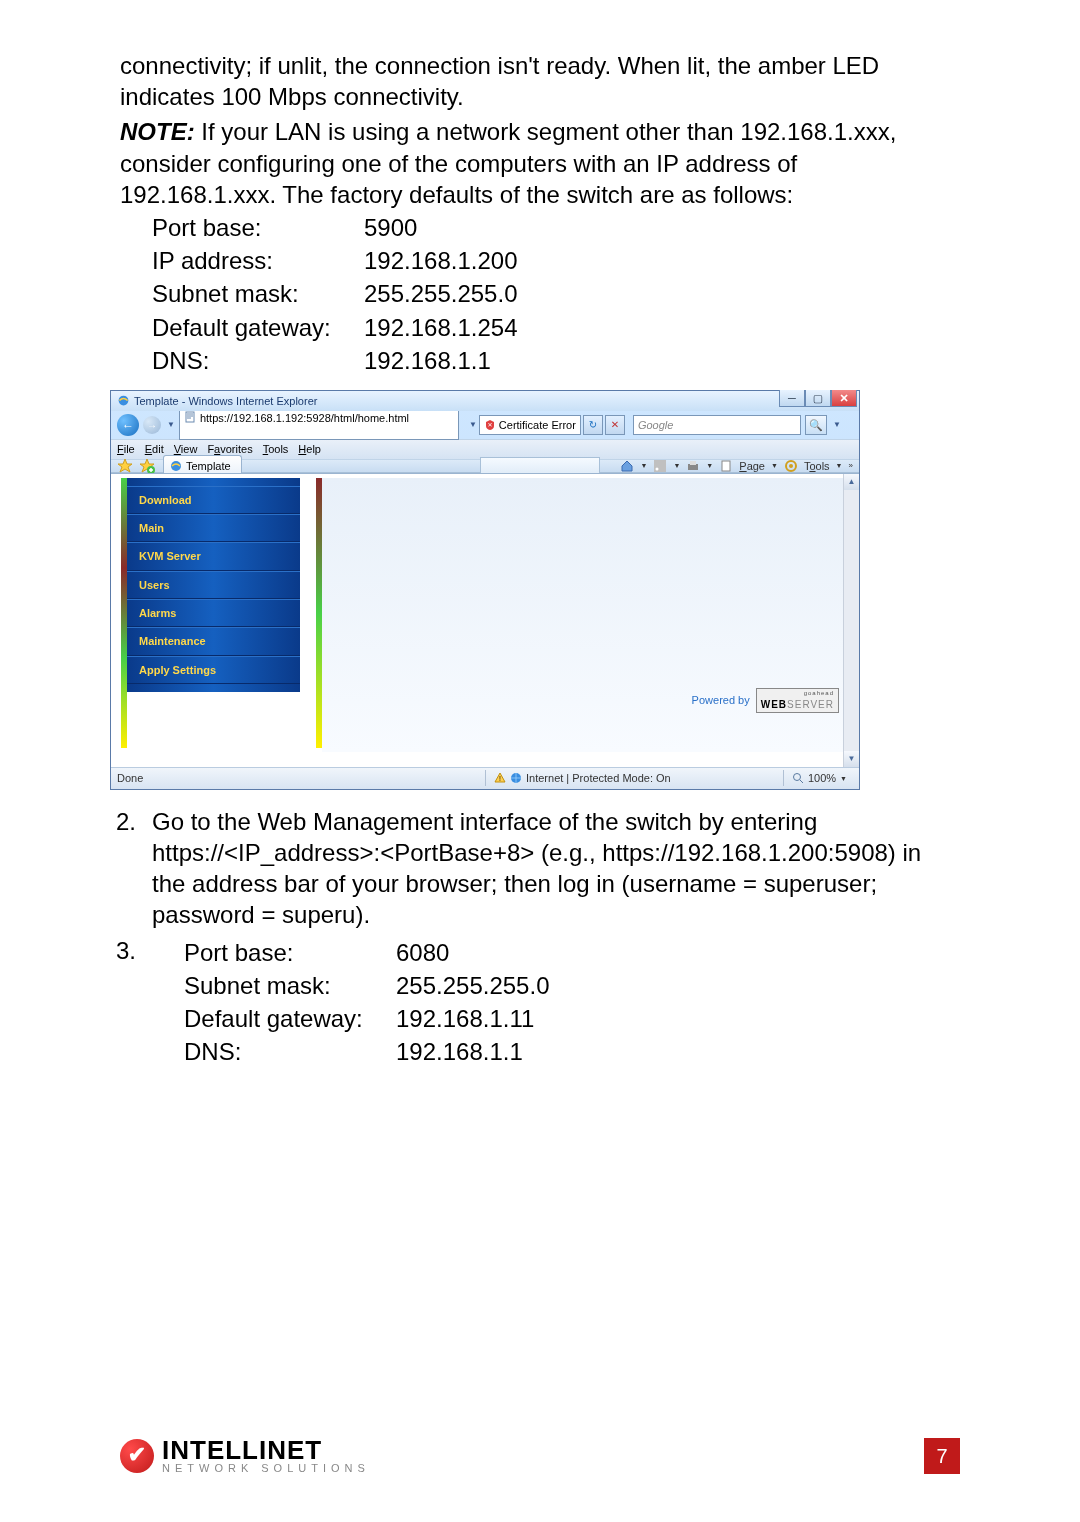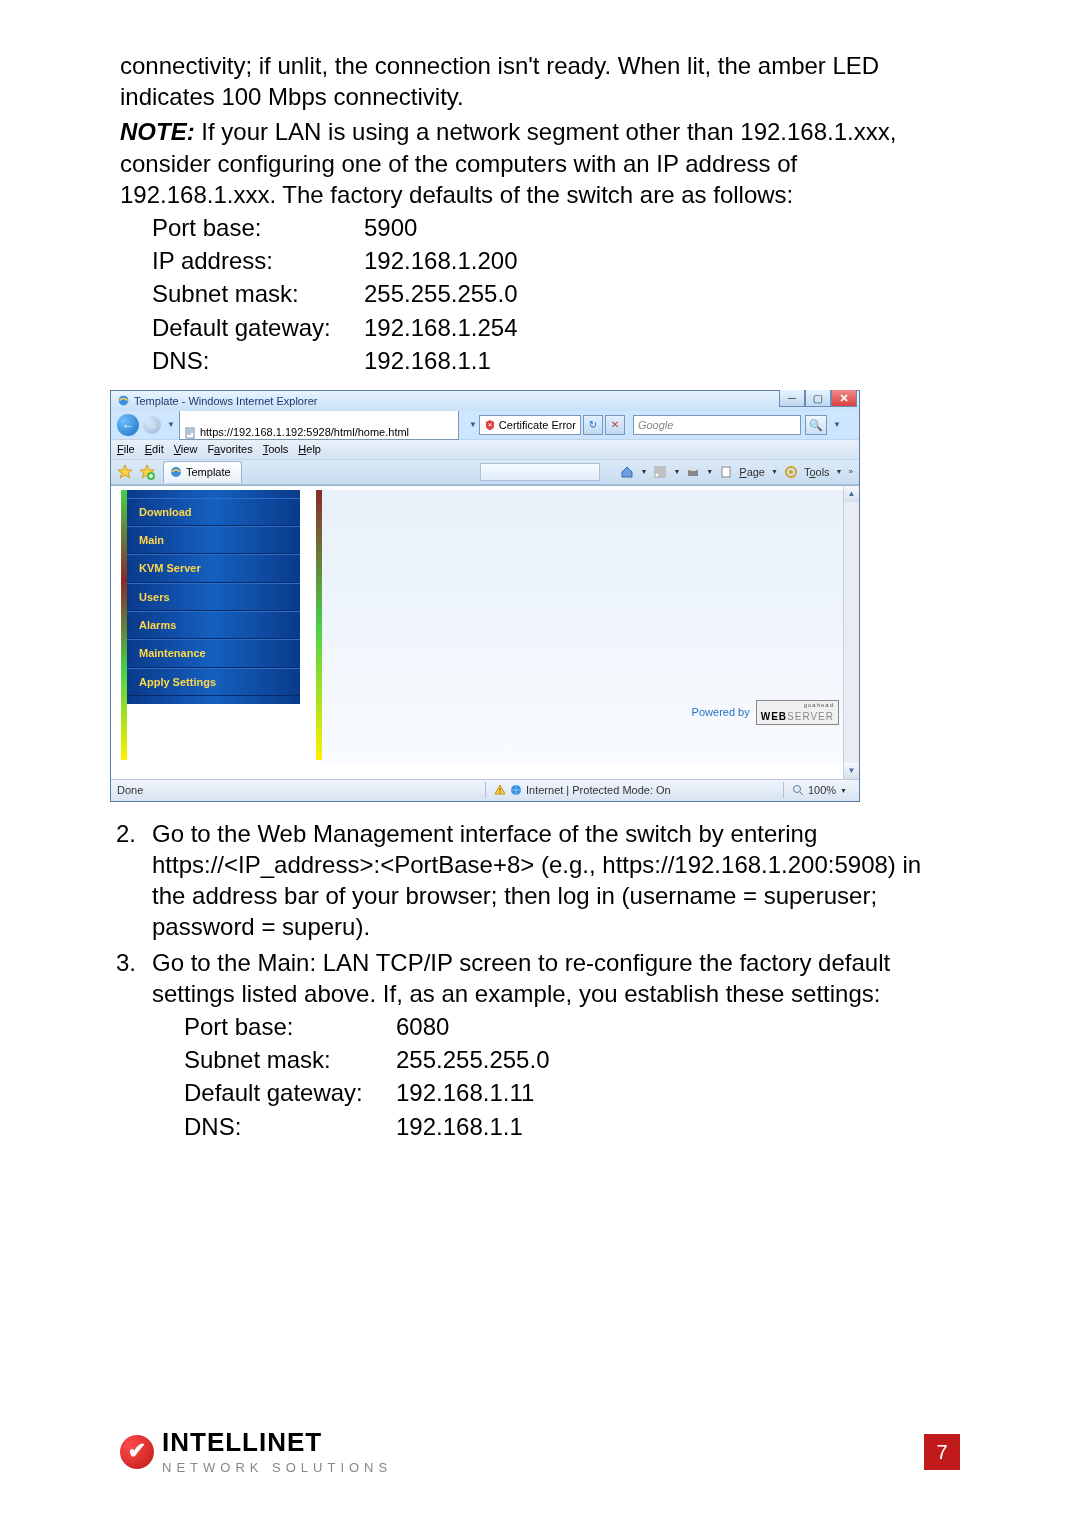--- a/index.html
+++ b/index.html
@@ -83,21 +83,21 @@
     }
     .nav-back { background: radial-gradient(circle at 30% 30%, #6fc0ff, #1a6fc0); }
     .nav-fwd { background: radial-gradient(circle at 30% 30%, #d8e8f7, #9ab8d8); width:18px; height:18px; font-size: 10px;}
     .nav-arrow-down { font-size:8px; color:#3a5a8e; margin-left:2px;}
     .addr-box {
       flex: 1;
       background: #fff;
       border: 1px solid #7a97b8;
       height: 30px;
       display: flex;
-      align-items: flex-end;
+      align-items: flex-start;
       padding: 0 4px;
       max-width: 280px;
     }
     .addr-box .pg-icon { width:12px; height:12px; margin-right:4px; display:inline-block;}
     .addr-text { color: #000; font-size: 11px; white-space: nowrap;}
     .cert-err {
       margin-left: 4px;
       display: flex;
       align-items: center;
       gap: 2px;
@@ -144,21 +144,21 @@
       border-top: 1px solid #c0d4e8;
       display: flex;
       align-items: center;
       padding-left: 6px;
       gap: 10px;
       color: #000;
       font-size: 11px;
     }
     .menu-bar span u { text-decoration: underline; }
     .tab-bar {
-      height: 26px;
+      height: 14px;
       background: linear-gradient(#dceaf8,#c8dcf1);
       display: flex;
       align-items: center;
       padding: 0 6px;
       border-top: 1px solid #c0d4e8;
       border-bottom: 1px solid #a8c0d8;
       position: relative;
     }
     .fav-star { width:16px; height:16px; margin-right:6px;}
     .fav-add { width:16px; height:16px; margin-right:8px;}
@@ -301,21 +301,21 @@
     .logo-wrap { display: flex; align-items: center; gap: 8px;}
     .logo-check {
       width: 34px; height: 34px;
       border-radius: 50%;
       background: radial-gradient(circle at 30% 30%, #ff4a4a, #c01a1a);
       display:flex; align-items:center; justify-content:center;
       color:#fff; font-size:22px; font-weight:bold;
     }
     .logo-text { display:flex; flex-direction:column; line-height:1;}
     .logo-main { font-family: Arial Black, Arial, sans-serif; font-size: 26px; font-weight: 900; letter-spacing: 1px; color:#000;}
-    .logo-sub { font-size: 13px; letter-spacing: 5px; color:#888; margin-top:6px;}
+    .logo-sub { font-size: 11px; letter-spacing: 5px; color:#888; margin-top:0;}
     .page-num-box {
       width: 36px; height: 36px;
       background: #c01a1a;
       color: #fff;
       display:flex; align-items:center; justify-content:center;
       font-size: 20px;
     }
 
     
     svg { display:block; }
@@ -528,21 +528,20 @@
 </div>
 
 <div class="num-list">
   <div class="num-item">
     <div class="num">2.</div>
     <div class="body">Go to the Web Management interface of the switch by entering https://&lt;IP_address&gt;:&lt;PortBase+8&gt; (e.g., https://192.168.1.200:5908) in the address bar of your browser; then log in (username = superuser; password = superu).</div>
   </div>
   <div class="num-item">
     <div class="num">3.</div>
     <div class="body">
-      <div>Go to the Main: LAN TCP/IP screen to re-configure the factory default settings listed above. If, as an example, you establish these settings:</div>
       <table class="settings-table">
         <tbody>
             <tr>
               <td>Port base:</td>
               <td>6080</td>
             </tr>
         <tr>
               <td>Subnet mask:</td>
               <td>255.255.255.0</td>
             </tr>

